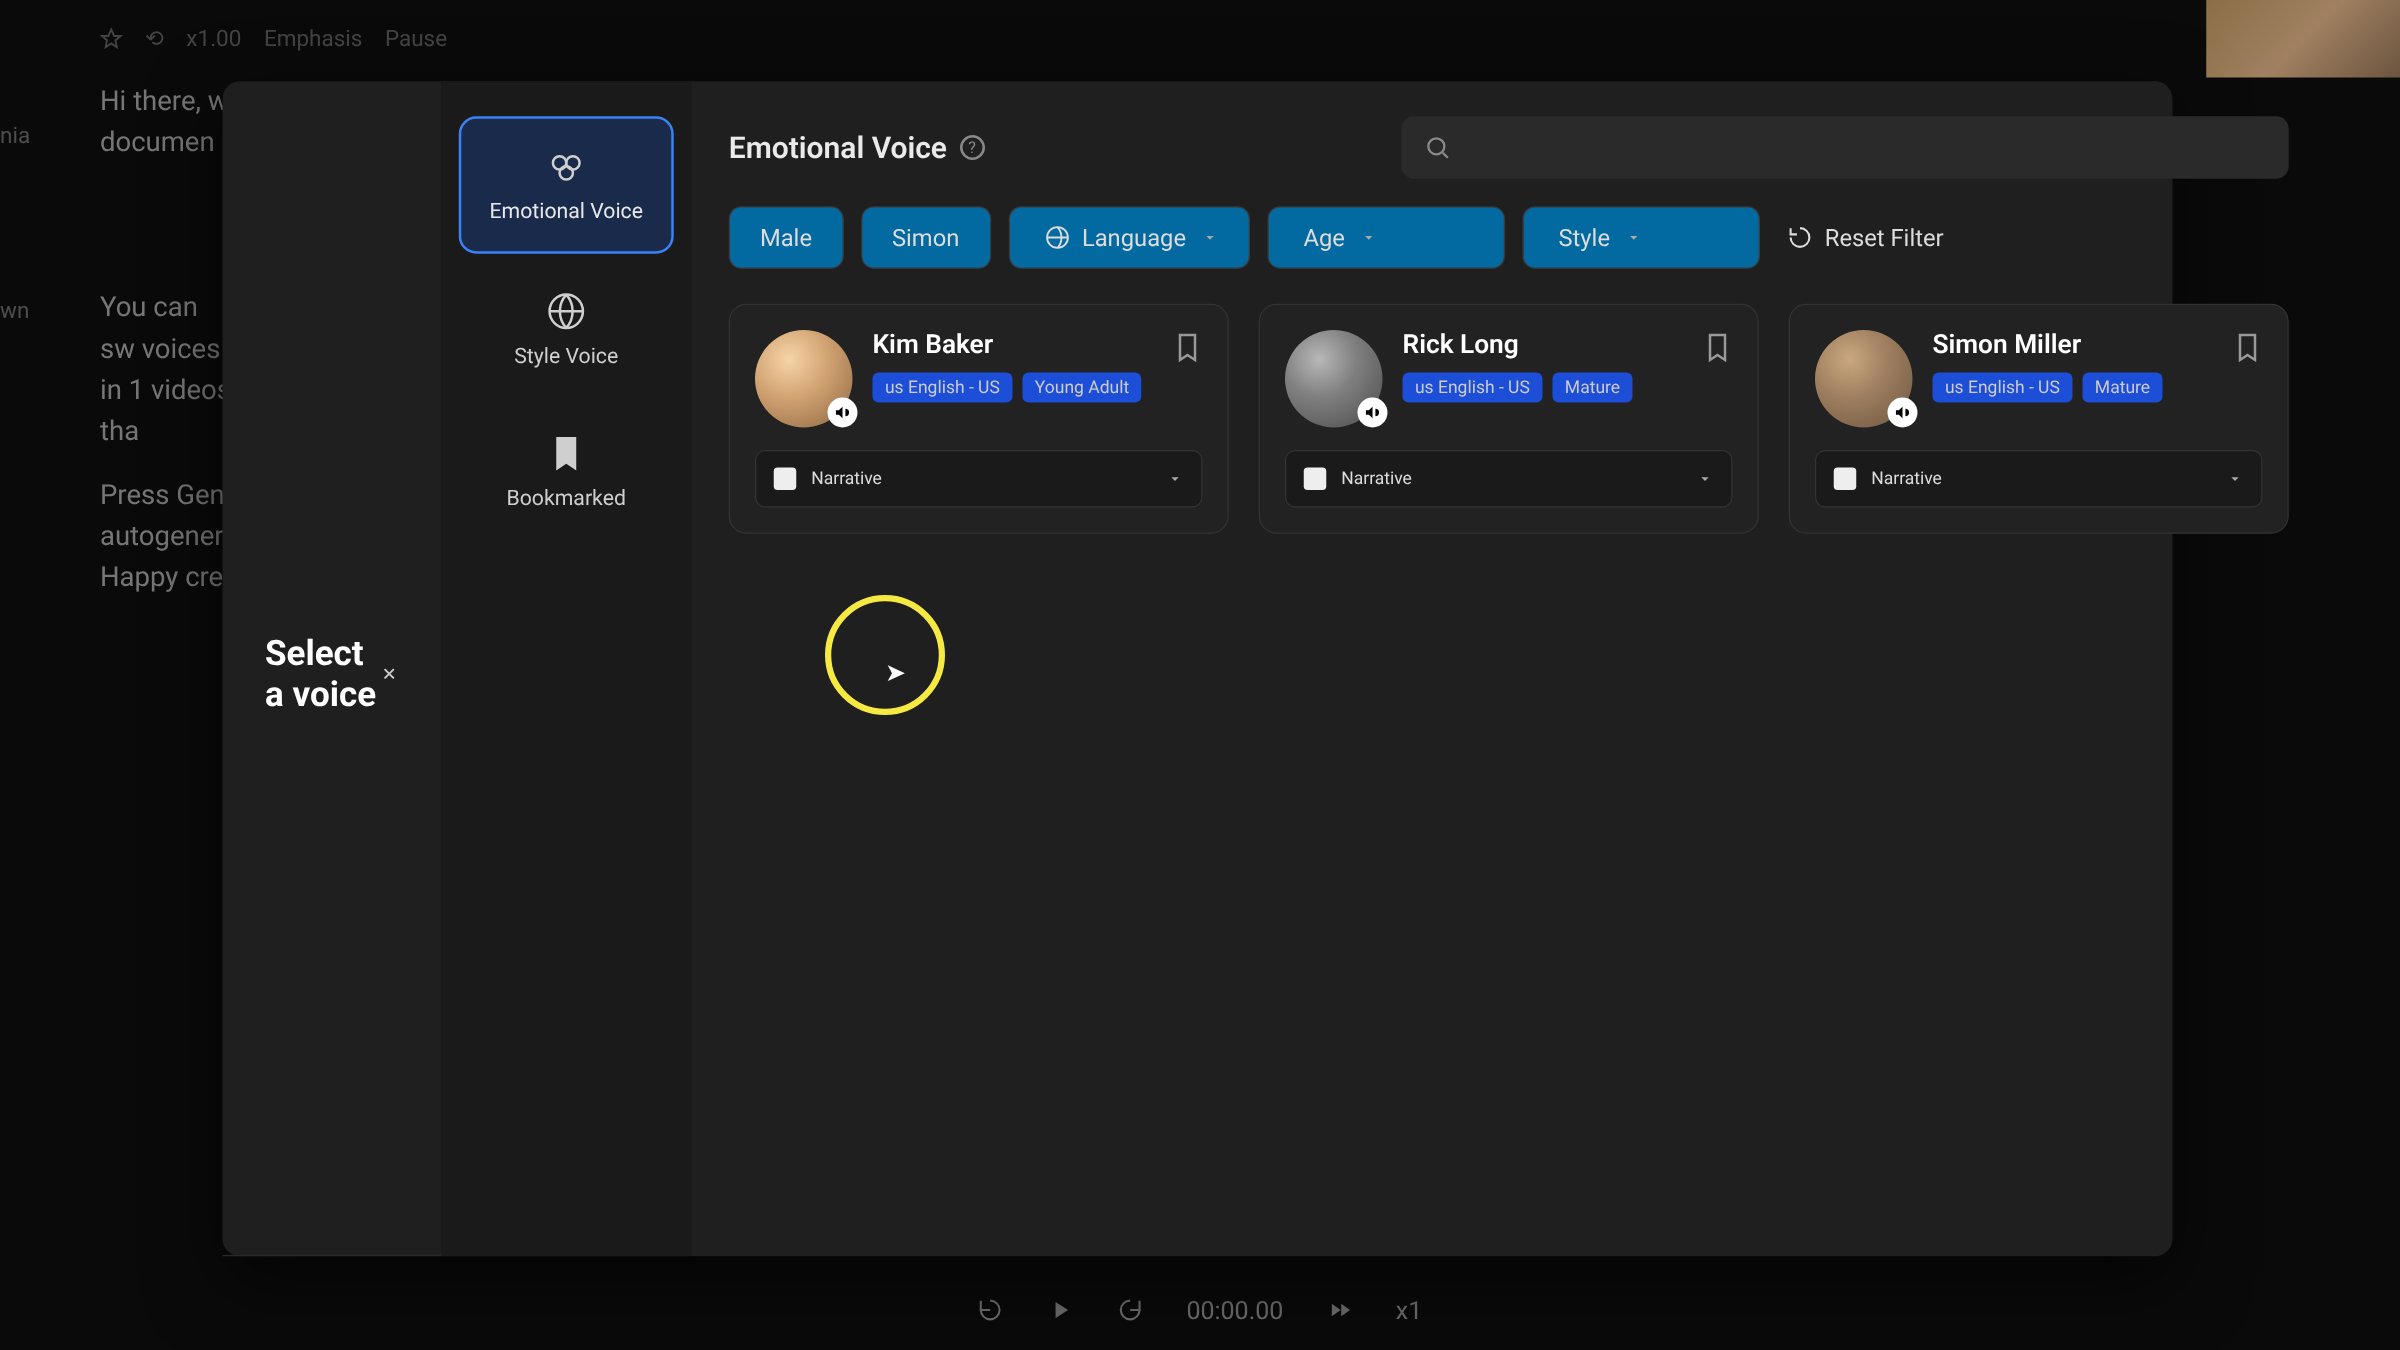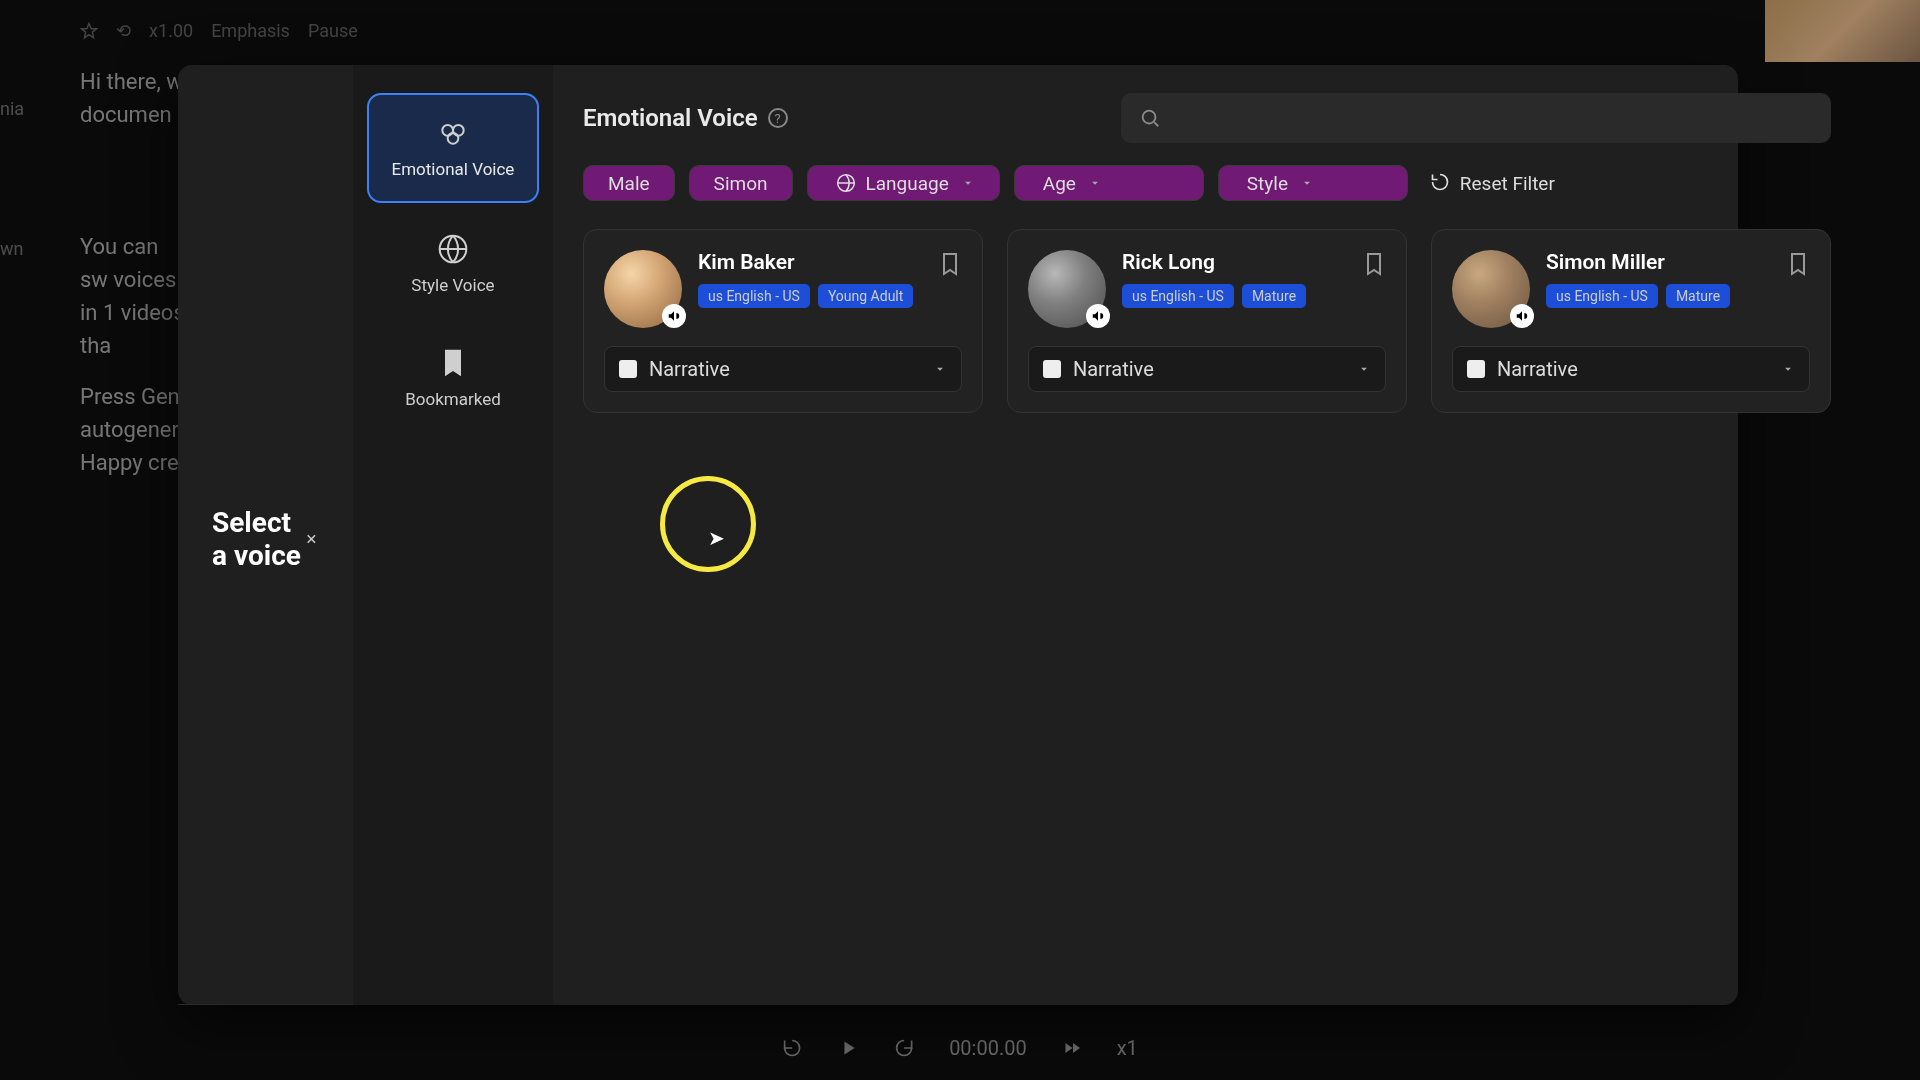--- a/index.html
+++ b/index.html
@@ -182,41 +182,41 @@
       flex: 1;
     }
     .search-box input::placeholder { color: #8a8a8a; }
     .filters {
       display: flex;
       gap: 14px;
       align-items: center;
       margin-bottom: 28px;
     }
     .pill-btn {
-      height: 36px;
+      height: 50px;
       padding: 0 24px;
-      background: #701a75;
+      background: #0369a1;
       border: 1px solid #3a3a3a;
       border-radius: 10px;
       color: #ddd;
       font-size: 19px;
       display: flex;
       align-items: center;
       gap: 12px;
       cursor: pointer;
     }
     .pill-btn.wide { min-width: 190px; justify-content: flex-start; padding-left: 28px; }
     .chev {
       width: 14px;
       height: 14px;
       color: #aaa;
     }
     .reset-filter {
       display: flex;
-      align-items: flex-start;
+      align-items: center;
       gap: 10px;
       color: #ddd;
       font-size: 19px;
       cursor: pointer;
       margin-left: 8px;
     }
     .cards {
       display: flex;
       gap: 24px;
     }
@@ -296,21 +296,21 @@
       align-items: center;
       justify-content: space-between;
       padding: 0 14px;
       cursor: pointer;
     }
     .card-select-left {
       display: flex;
       align-items: center;
       gap: 12px;
       color: #ddd;
-      font-size: 20px;
+      font-size: 14px;
       justify-content: space-between;
     }
     .square-icon {
       width: 18px;
       height: 18px;
       background: #eee;
       border-radius: 3px;
     }
     .highlight-circle {
       position: absolute;

